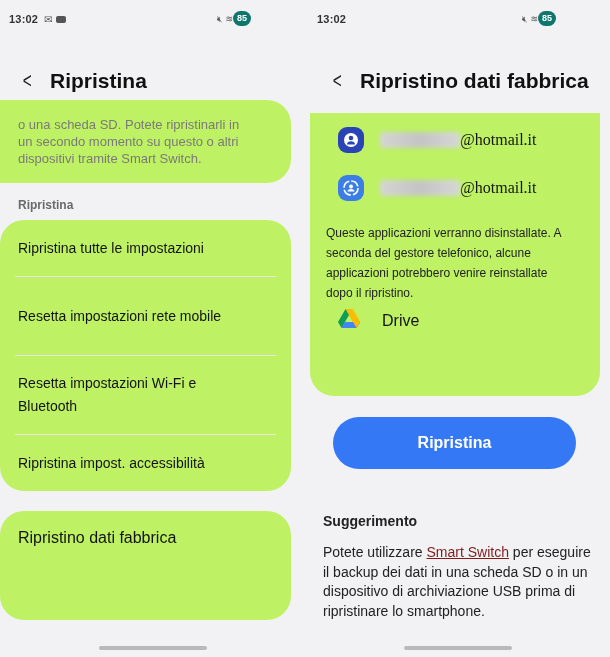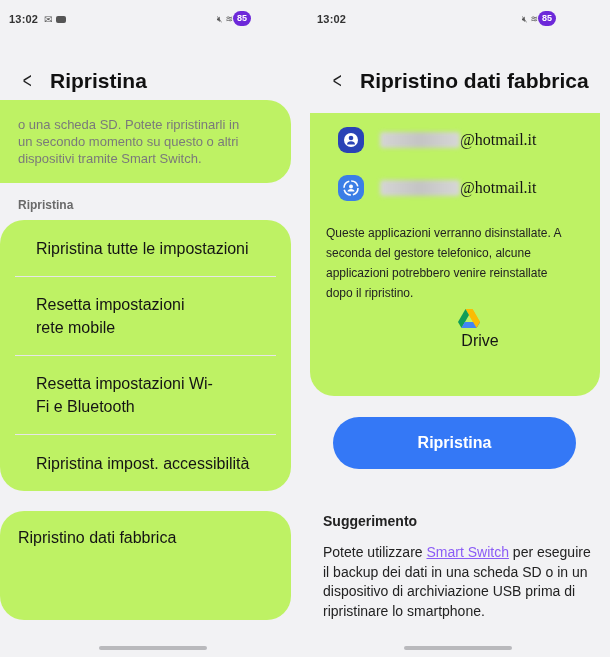--- a/index.html
+++ b/index.html
@@ -5,36 +5,36 @@
     * { box-sizing: border-box; margin: 0; padding: 0; }
     html, body { width: 610px; height: 657px; overflow: hidden; background: #f2f2f4; }
     body { font-family: "Liberation Sans", "DejaVu Sans", sans-serif; color: #111; position: relative; }
     .screen { position: absolute; top: 0; width: 305px; height: 657px; background: #f2f2f4; overflow: hidden; }
     .screen.left { left: 0; }
     .screen.right { left: 305px; }
     .status { position: absolute; top: 11px; left: 9px; right: 0; height: 16px; font-size: 11px; color: #333; display: flex; align-items: center; }
     .status .time { font-weight: bold; letter-spacing: 0.2px; }
     .status .notif { margin-left: 6px; display: flex; gap: 3px; align-items: center; }
     .status .sys { position: absolute; right: 56px; display: flex; gap: 3px; align-items: center; font-size: 9px; color: #555; }
-    .battery { position: absolute; right: 54px; top: 0; background: #6d28d9; color: #fff; font-size: 9px; font-weight: bold; border-radius: 8px; padding: 1px 4px; line-height: 13px; }
+    .battery { position: absolute; right: 54px; top: 0; background: #0f766e; color: #fff; font-size: 9px; font-weight: bold; border-radius: 8px; padding: 1px 4px; line-height: 13px; }
     .header { position: absolute; top: 64px; left: 18px; right: 0; height: 34px; display: flex; align-items: center; }
     .back { font-size: 22px; color: #222; width: 32px; line-height: 1; transform: scaleX(0.7); }
     .title { font-size: 21px; font-weight: bold; color: #111; }
     .card { position: absolute; background: #bef264; border-radius: 24px; }
     .desc { color: #7a7a7a; font-size: 13px; line-height: 17px; }
     .section-label { position: absolute; font-size: 12px; color: #6a6a6a; font-weight: bold; }
-    .list-item { padding: 0 36px; font-size: 16px; line-height: 23px; color: #141414; display: flex; align-items: center; }
+    .list-item { padding: 0 18px; font-size: 14px; line-height: 23px; color: #141414; display: flex; align-items: center; }
     .divider { height: 1px; background: #e6e6e8; margin: 0 15px; }
     .home-bar { position: absolute; bottom: 7px; left: 50%; transform: translateX(-50%); width: 108px; height: 4px; background: #b9b9bc; border-radius: 3px; }
     .acct-row { display: flex; align-items: center; height: 50px; padding-left: 28px; font-family: Liberation Serif, serif; }
     .acct-icon { width: 26px; height: 26px; border-radius: 9px; display: flex; align-items: center; justify-content: center; }
     .blur { width: 80px; height: 16px; background: linear-gradient(90deg,#d5d5d5,#c4c4c4,#d7d7d7); margin-left: 16px; filter: blur(2px); border-radius: 3px; }
     .email { font-size: 16px; color: #151515; }
     .btn-primary { position: absolute; left: 28px; width: 243px; height: 52px; background: #3478f6; border-radius: 26px; color: #fff; font-size: 16px; font-weight: bold; display: flex; align-items: center; justify-content: center; }
-    .link { color: #8b5cf6; text-decoration: underline; }
+    .link { color: #7f1d1d; text-decoration: underline; }
   </style>
 </head>
 <body>
 
 <div class="screen left">
   <div class="status">
     <span class="time">13:02</span>
     <span class="notif">
       <span style="font-size:10px;color:#555;">✉</span>
       <span style="display:inline-block;width:10px;height:7px;background:#555;border-radius:2px;"></span>
@@ -116,21 +116,21 @@
         <svg width="18" height="18" viewBox="0 0 18 18">
             <circle cx="9" cy="9" r="7" fill="none" stroke="#fff" stroke-width="1.6" stroke-dasharray="9 2"></circle>
             <circle cx="9" cy="7.5" r="2" fill="#fff"></circle>
             <path d="M5.5 12.5c0-1.8 1.5-2.6 3.5-2.6s3.5 0.8 3.5 2.6z" fill="#fff"></path>
           </svg>
       </span>
       <span class="blur"></span>
       <span class="email">@hotmail.it</span>
     </div>
     <div style="padding:10px 30px 0 16px;font-size:12px;line-height:20px;color:#222;">Queste applicazioni verranno disinstallate. A seconda del gestore telefonico, alcune applicazioni potrebbero venire reinstallate dopo il ripristino.</div>
-    <div style="display:flex;align-items:center;padding:6px 0 0 28px;flex-direction:column;">
+    <div style="display:flex;align-items:center;padding:6px 0 0 28px;">
       <span>
         <svg width="22" height="19" viewBox="0 0 22 19">
             <polygon points="7.5,0 14.5,0 22,13 18.5,19" fill="#fbbc04"></polygon>
             <polygon points="7.5,0 0,13 3.5,19 11,6" fill="#0f9d58"></polygon>
             <polygon points="3.5,19 18.5,19 22,13 7,13" fill="#4285f4"></polygon>
             <polygon points="7,13 22,13 18.5,19 3.5,19" fill="#4285f4"></polygon>
             <polygon points="14.5,0 22,13 18.5,19 11,6" fill="#fbbc04"></polygon>
             <polygon points="0,13 3.5,19 7,13" fill="#ea4335" opacity="0"></polygon>
           </svg>
       </span>

